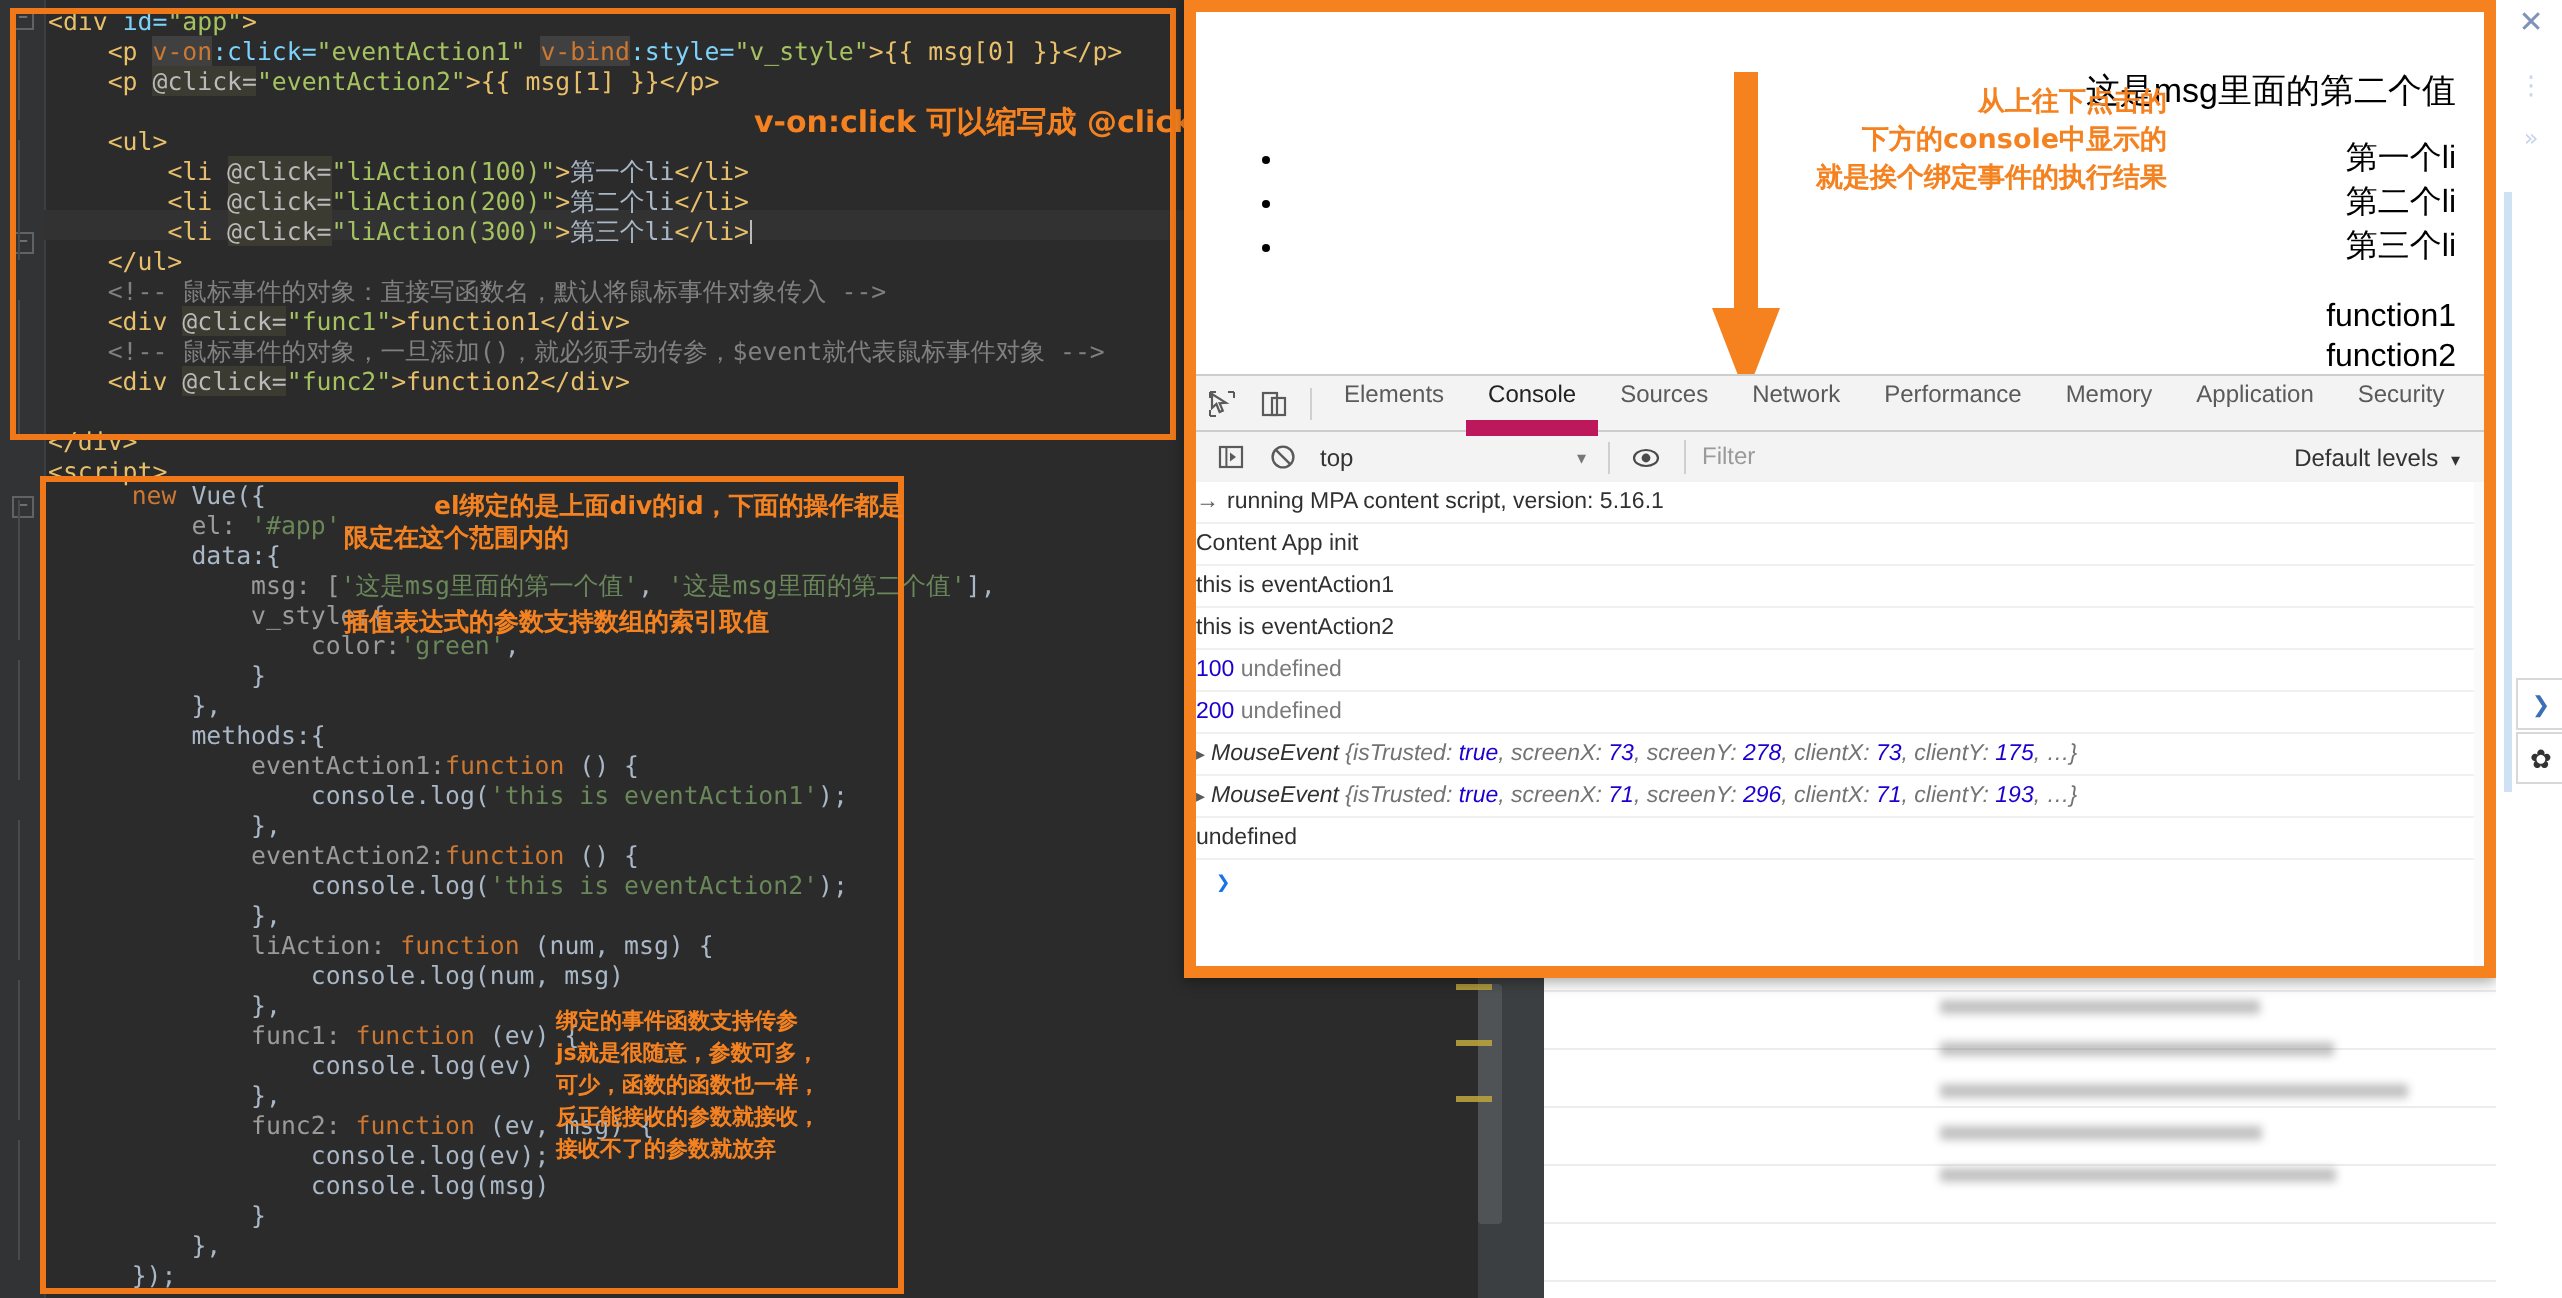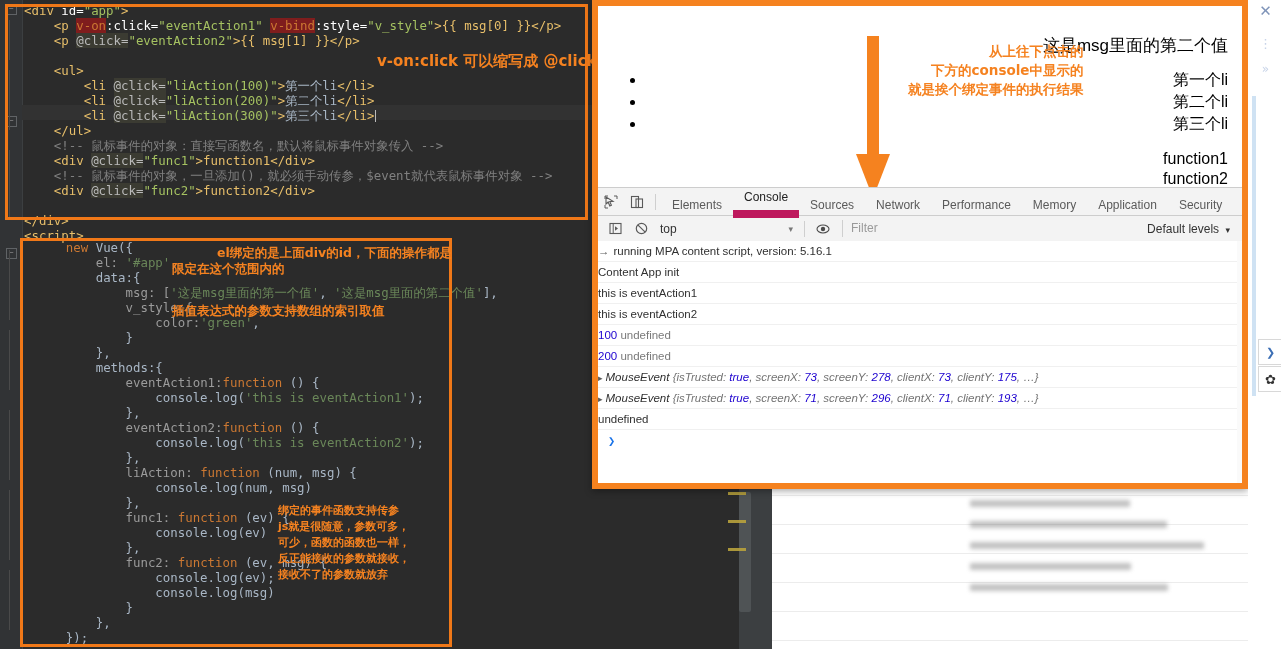--- a/index.html
+++ b/index.html
@@ -26,28 +26,28 @@
     overflow:hidden;
   }
   .gutter{position:absolute;left:0;top:0;width:22px;height:649px;background:#313335;border-right:1px solid #3c3f41;}
   .fold{position:absolute;left:6px;width:9px;height:9px;border:1px solid #606366;color:#8c8c8c;
         font-size:8px;line-height:8px;text-align:center;background:#313335;font-family:"DejaVu Sans Mono",monospace;}
   .gutterline{position:absolute;left:9px;width:1px;background:#4a4a4a;}
 
   .code{position:absolute;left:24px;top:0;white-space:pre;}
   .cl{height:15px;white-space:pre;}
   .tag{color:#e8bf6a;}
-  .attr{color:#ffffff;}
+  .attr{color:#7dd3fc;}
   .attrhl{color:#bababa;background:#3b3b32;}
   .str{color:#a5c261;}
   .cmt{color:#808080;}
   .kw{color:#cc7832;}
   .plain{color:#a9b7c6;}
   .txtzh{color:#a9b7c6;}
-  .dirhl{color:#cc7832;background:#7f1d1d;}
+  .dirhl{color:#cc7832;background:#404040;}
   .greenstr{color:#6a8759;}
   .methodname{color:#9b9b9b;}
   .caret{display:inline-block;width:1px;height:12px;background:#bbb;vertical-align:-2px;}
   .hlline{position:absolute;left:22px;width:750px;height:15px;background:#323232;}
 
   
   .ed-scroll{position:absolute;left:739px;top:0;width:12px;height:649px;background:#3c3f41;}
   .ed-thumb{position:absolute;left:739px;top:492px;width:12px;height:120px;background:#4f5355;border-radius:2px;}
   .ed-mark{position:absolute;left:728px;width:18px;height:3px;background:#b8a23c;opacity:.9;}
   .ed-rightstrip{position:absolute;left:751px;top:0;width:21px;height:649px;background:#3c3f41;}
@@ -214,21 +214,21 @@
             <path d="M1 1 h3 M1 1 v3 M13 1 h-3 M13 1 v3 M1 13 h3 M1 13 v-3" stroke="#5a5a5a" stroke-width="1" fill="none"></path>
           </svg>
       </div>
       <div class="dt-icbtn">
         <svg width="14" height="14" viewBox="0 0 14 14">
             <rect x="1.5" y="1.5" width="7" height="11" fill="none" stroke="#5a5a5a" stroke-width="1.1"></rect>
             <rect x="6" y="4" width="6.5" height="8.5" fill="none" stroke="#5a5a5a" stroke-width="1.1"></rect>
           </svg>
       </div>
       <div class="dt-sep"></div>
-      <div id="dtTabs" style="display:flex;align-items:flex-end;">
+      <div id="dtTabs" style="display:flex;align-items:flex-start;">
           <div class="dt-tab">Elements</div>
           <div class="dt-tab active">Console</div>
           <div class="dt-tab">Sources</div>
           <div class="dt-tab">Network</div>
           <div class="dt-tab">Performance</div>
           <div class="dt-tab">Memory</div>
           <div class="dt-tab">Application</div>
           <div class="dt-tab">Security</div>
         </div>
     </div>

